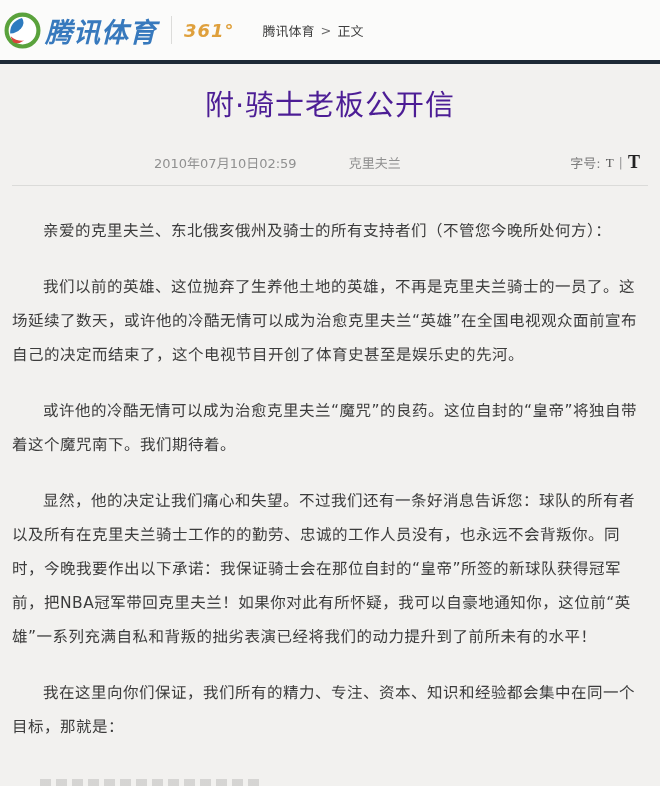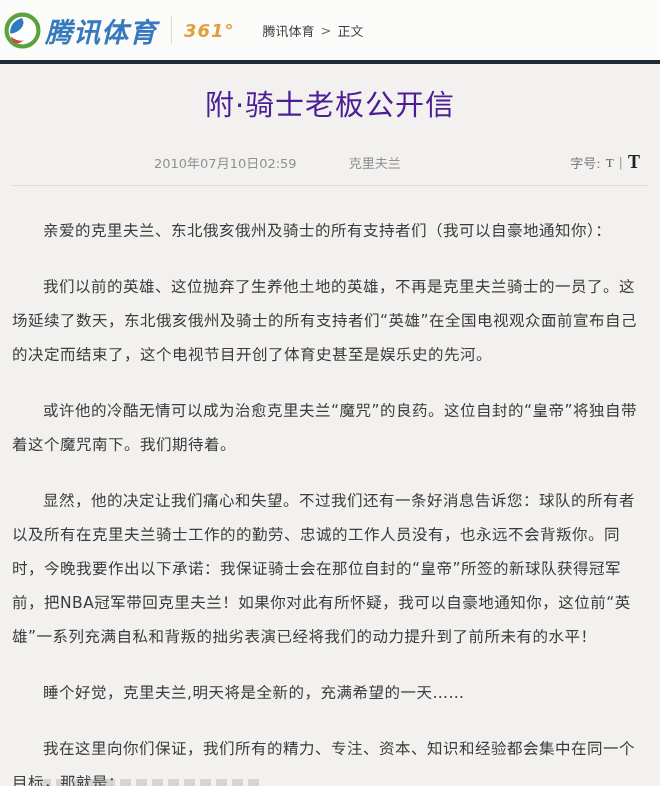--- a/index.html
+++ b/index.html
@@ -172,23 +172,22 @@
         <span class="fs-label">字号:</span>
         <span class="fs-small">T</span>
         <span class="fs-divider">|</span>
         <span class="fs-large">T</span>
       </span>
     </div>
 
     <div class="meta-divider"></div>
 
     <div class="article-body">
-        <p class="para">亲爱的克里夫兰、东北俄亥俄州及骑士的所有支持者们（我可以自豪地通知你）：</p>
-        <p class="para">我们以前的英雄、这位抛弃了生养他土地的英雄，不再是克里夫兰骑士的一员了。这场延续了数天，东北俄亥俄州及骑士的所有支持者们“英雄”在全国电视观众面前宣布自己的决定而结束了，这个电视节目开创了体育史甚至是娱乐史的先河。</p>
+        <p class="para">亲爱的克里夫兰、东北俄亥俄州及骑士的所有支持者们（不管您今晚所处何方）：</p>
+        <p class="para">我们以前的英雄、这位抛弃了生养他土地的英雄，不再是克里夫兰骑士的一员了。这场延续了数天，或许他的冷酷无情可以成为治愈克里夫兰“英雄”在全国电视观众面前宣布自己的决定而结束了，这个电视节目开创了体育史甚至是娱乐史的先河。</p>
         <p class="para">或许他的冷酷无情可以成为治愈克里夫兰“魔咒”的良药。这位自封的“皇帝”将独自带着这个魔咒南下。我们期待着。</p>
         <p class="para">显然，他的决定让我们痛心和失望。不过我们还有一条好消息告诉您：球队的所有者以及所有在克里夫兰骑士工作的的勤劳、忠诚的工作人员没有，也永远不会背叛你。同时，今晚我要作出以下承诺：我保证骑士会在那位自封的“皇帝”所签的新球队获得冠军前，把NBA冠军带回克里夫兰！如果你对此有所怀疑，我可以自豪地通知你，这位前“英雄”一系列充满自私和背叛的拙劣表演已经将我们的动力提升到了前所未有的水平！</p>
-        <p class="para">睡个好觉，克里夫兰,明天将是全新的，充满希望的一天……</p>
         <p class="para">我在这里向你们保证，我们所有的精力、专注、资本、知识和经验都会集中在同一个目标，那就是：</p>
       </div>
   </div>
 
   <div class="cutoff-remnant"></div>
 </div>
 
 </body></html>

